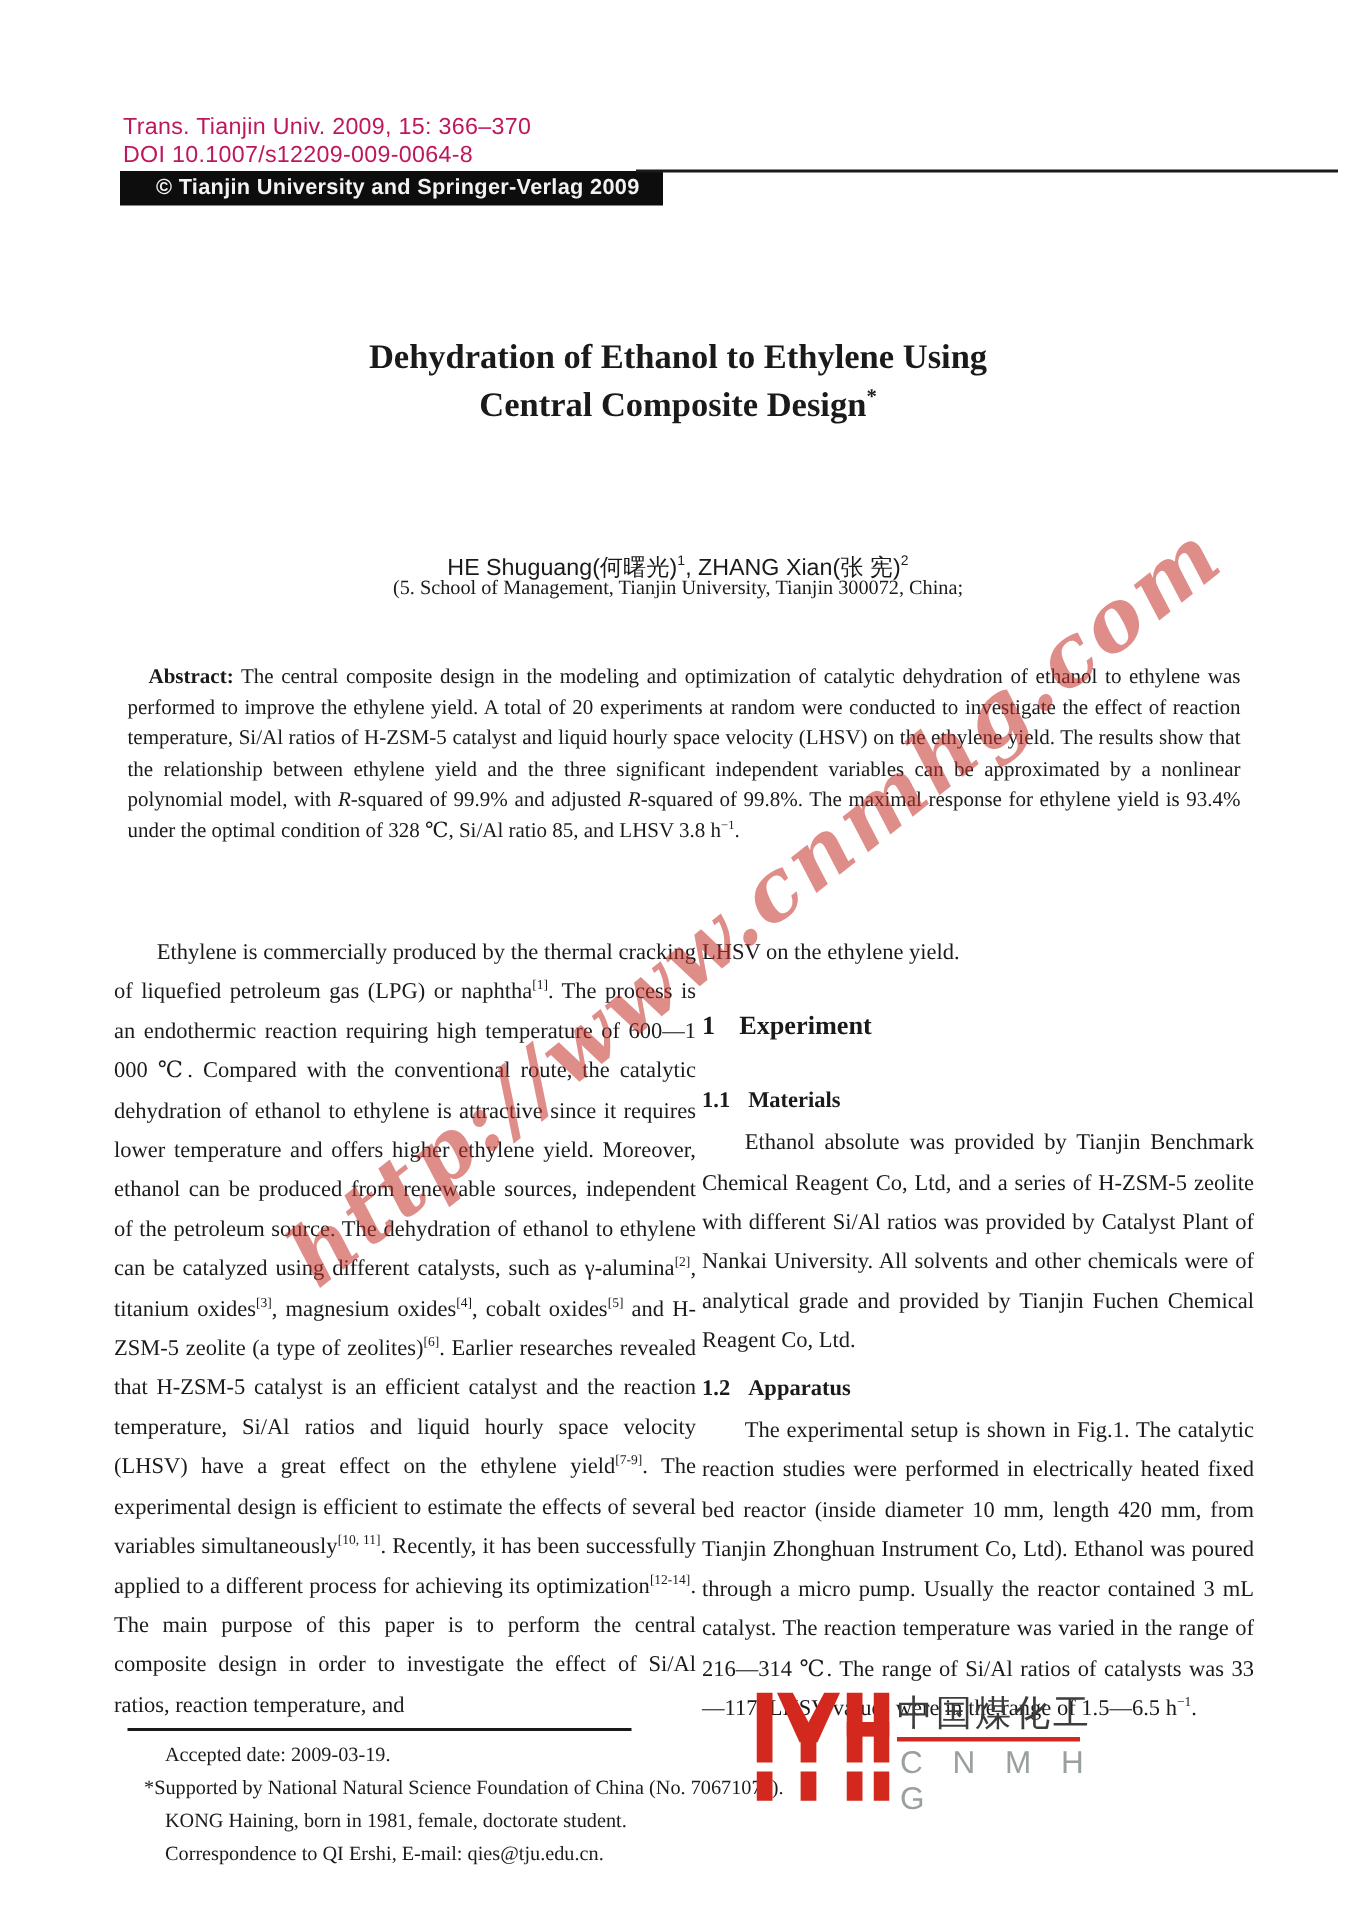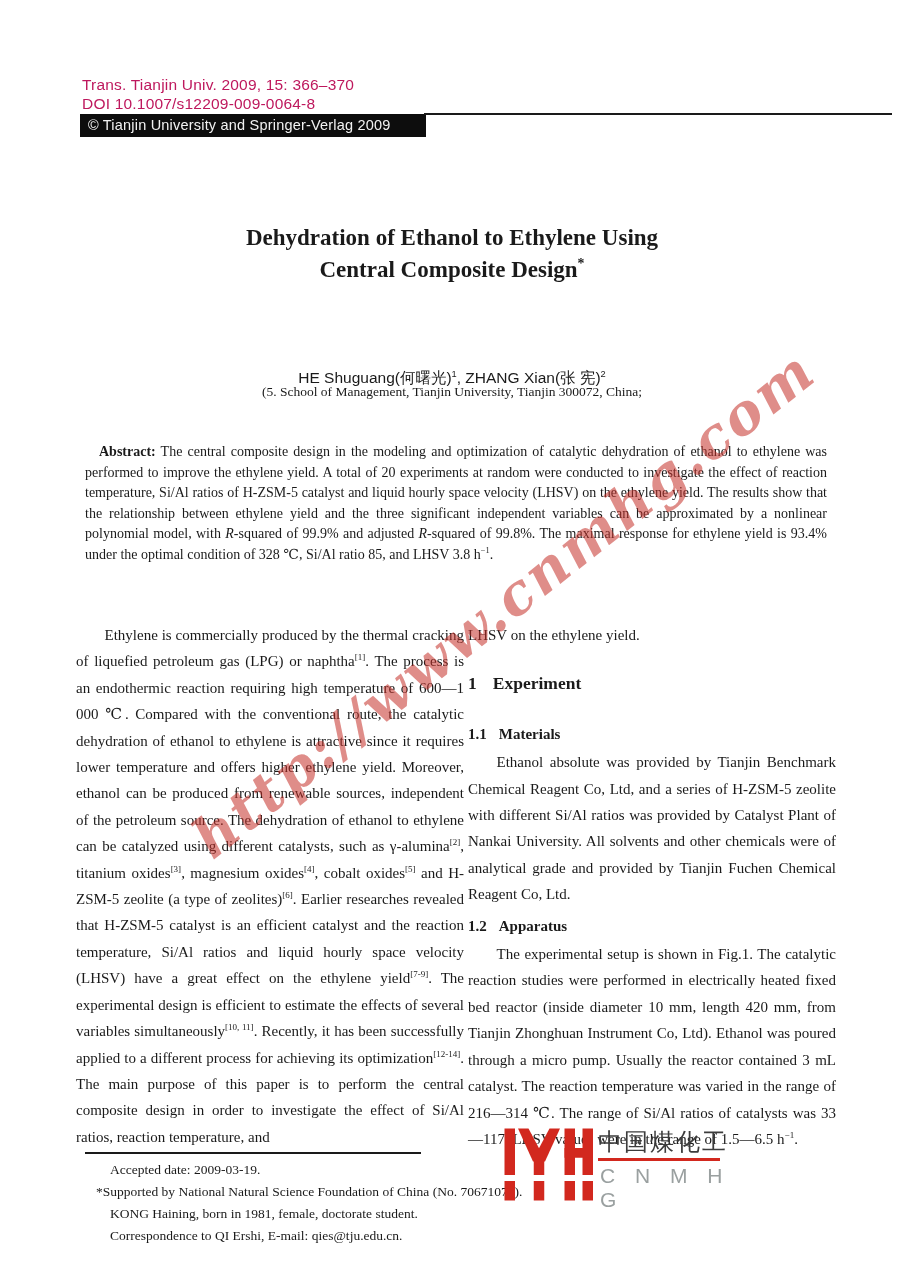--- a/index.html
+++ b/index.html
@@ -9,21 +9,21 @@
     font-family:"Liberation Serif","DejaVu Serif","DejaVu Sans",serif;
   }
   .abs{position:absolute;}
   .sans{font-family:"Liberation Sans","DejaVu Sans",sans-serif;}
   sup{font-size:0.6em;vertical-align:super;line-height:0;}
   i{font-style:italic;}
 
   .hdr-line{left:82px;font-size:15.5px;letter-spacing:0.2px;color:#be185d;}
   .copy-bar{
     left:80px;top:114px;width:338px;height:23px;background:#0d0d0d;color:#f2f2f2;
-    font-size:14.5px;line-height:23px;padding-left:8px;letter-spacing:0.2px;
+    font-size:14.5px;line-height:23px;padding-left:24px;letter-spacing:0.2px;font-weight:bold;
   }
   .hdr-rule{left:424px;top:113px;width:468px;height:2px;background:#1a1a1a;}
 
   .title-block{left:0;top:222px;width:904px;text-align:center;
     font-weight:bold;font-size:23px;line-height:32px;}
   .authors-1{left:0;top:330px;width:904px;text-align:center;font-size:15.5px;}
   .authors-2{left:0;top:368px;width:904px;text-align:center;font-size:15.5px;}
   .affil{left:0;width:904px;text-align:center;font-size:13.5px;}
 
   .abstract{left:85px;top:442px;width:742px;font-size:14px;line-height:20.6px;

